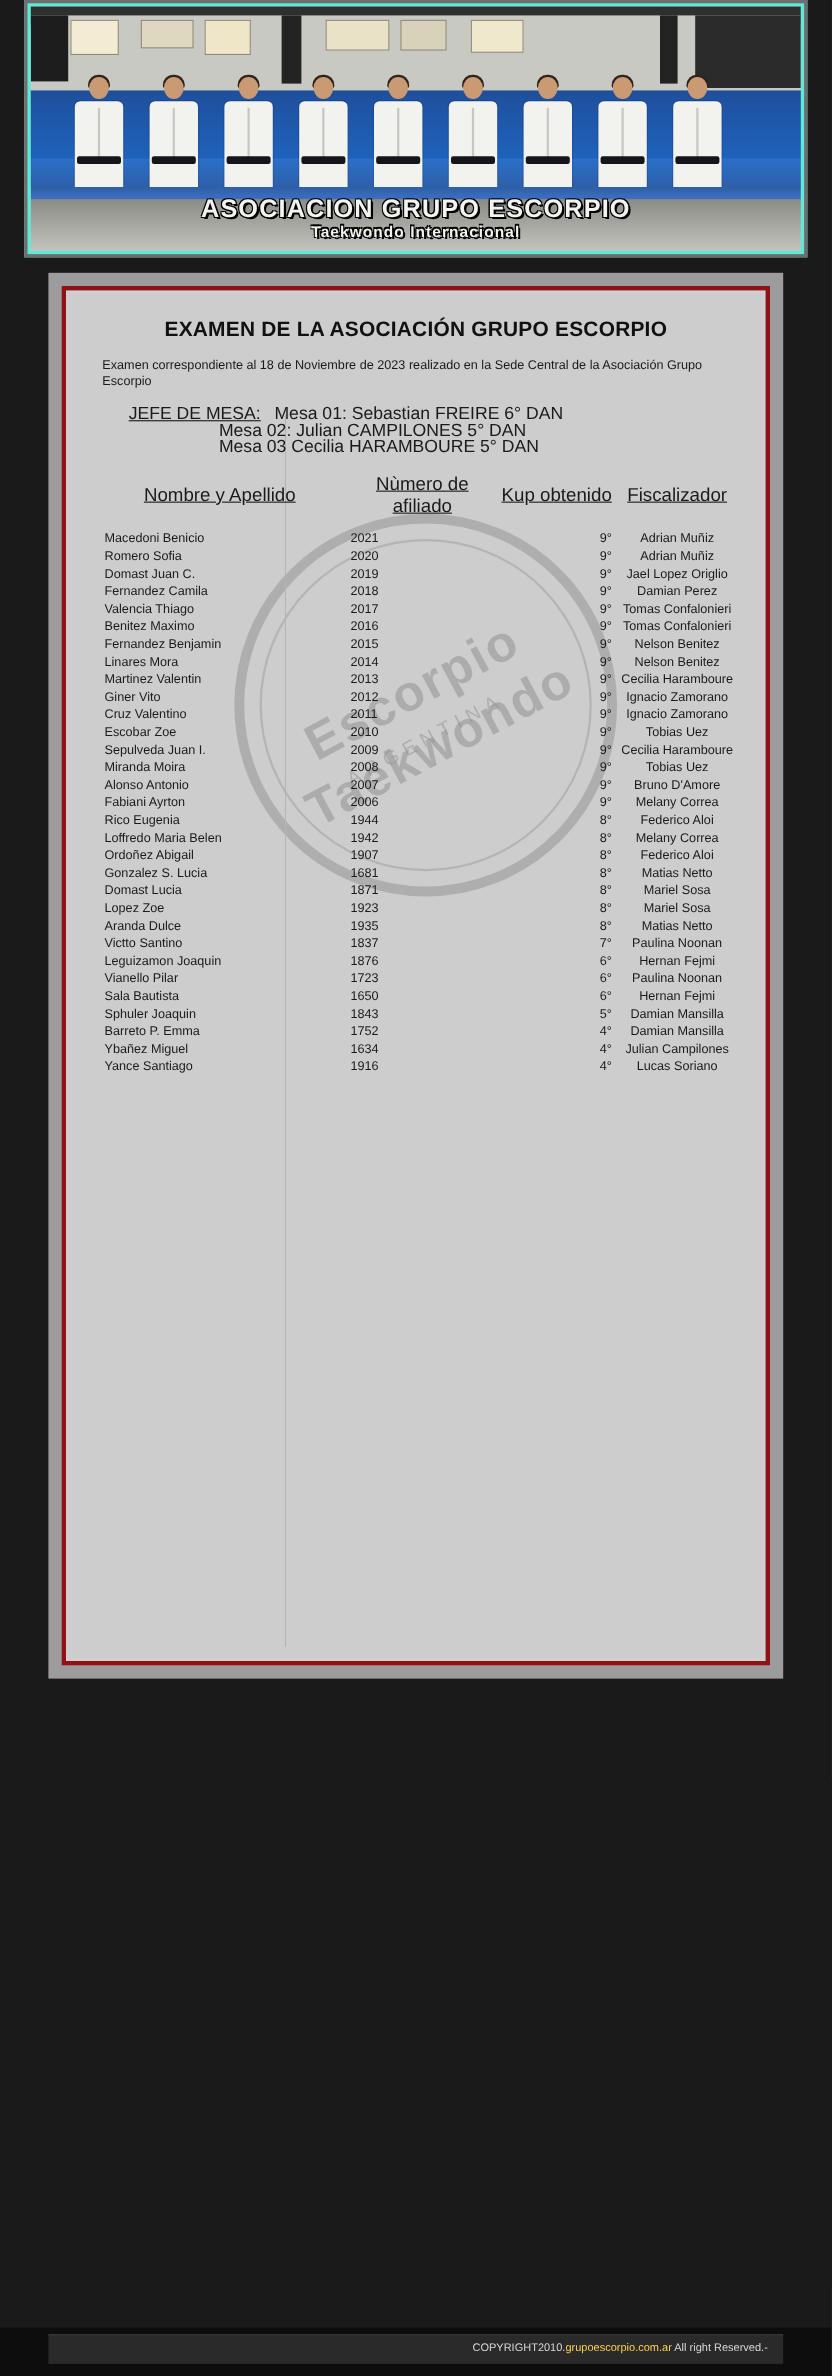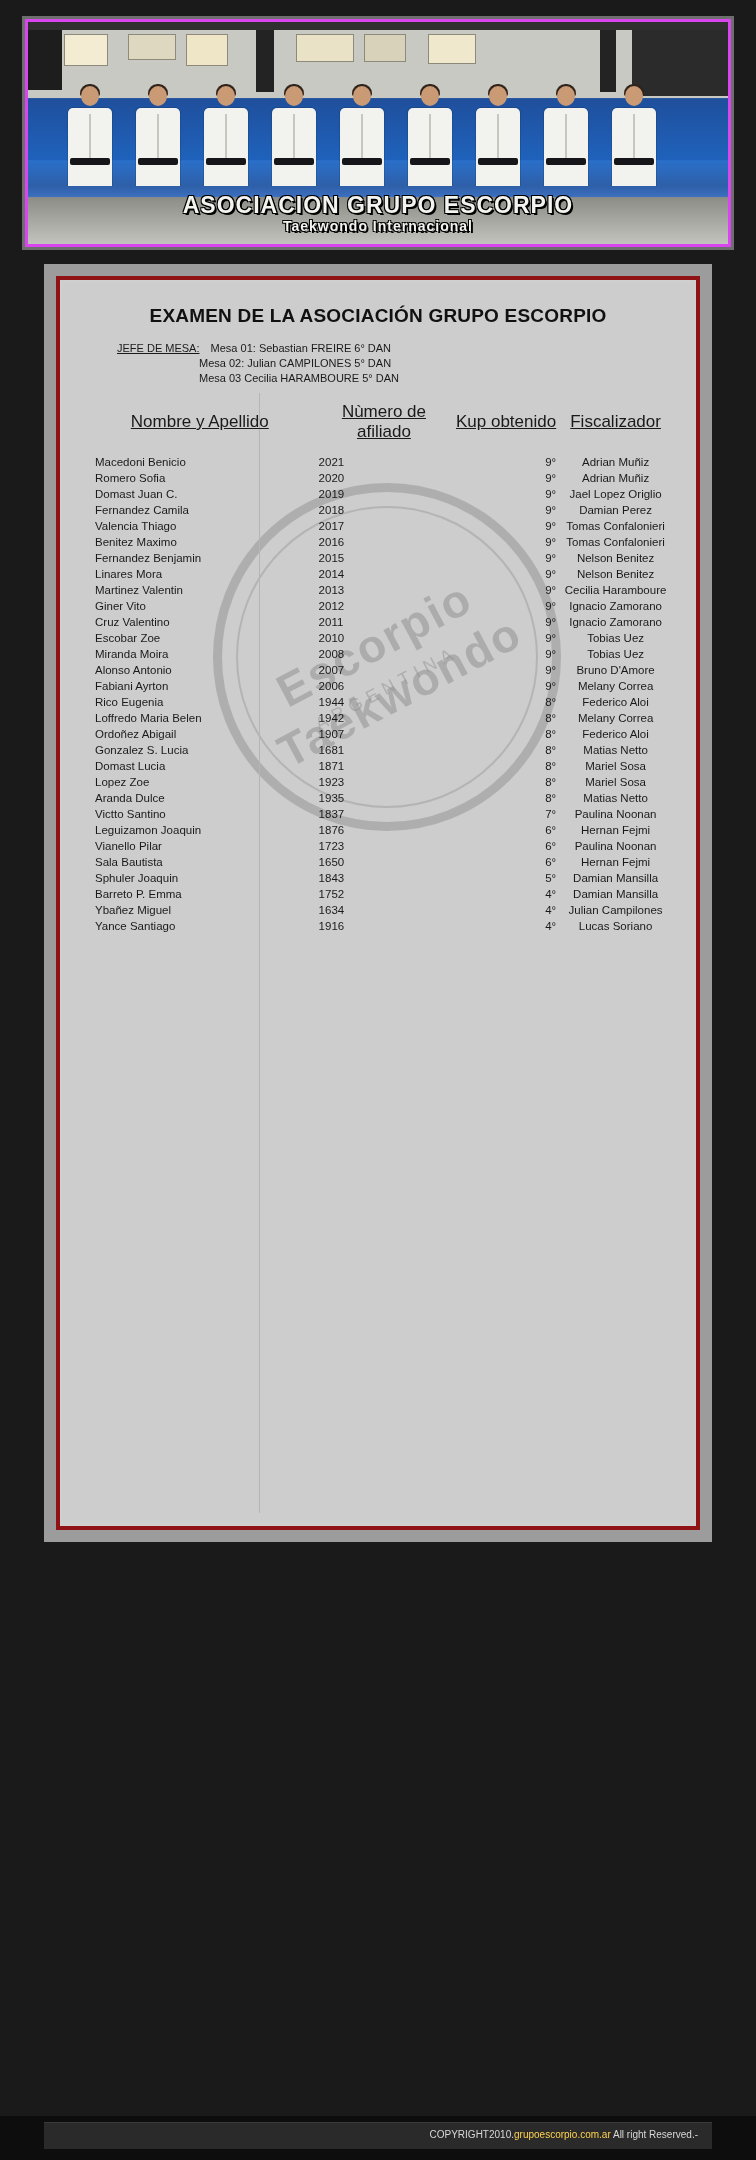--- a/index.html
+++ b/index.html
@@ -16,23 +16,23 @@
   .page {
     position: relative;
     width: 756px;
     min-height: 2160px;
     background: #1a1a1a;
     overflow: hidden;
   }
 
   
   .banner-wrap {
-    margin: 16px 22px 0 22px;
+    margin: 0 22px 0 22px;
     border: 3px solid #6e6e6e;
-    background: #d946ef;
+    background: #5eead4;
     padding: 3px;
     box-sizing: border-box;
   }
   .banner {
     position: relative;
     width: 100%;
     height: 222px;
     background: linear-gradient(#2d2d2d 0%, #3a3a3a 7%, #b9b9b4 8%, #cfcfc9 34%, #1f4f9c 34.5%, #1f62bb 62%, #2a6fc9 62.5%, #2e5fa8 74%, #9a9a96 74.5%, #c8c8c2 100%);
     overflow: hidden;
   }
@@ -218,21 +218,21 @@
     color: #111;
   }
   .intro {
     margin: 0 18px 14px 12px;
     font-size: 11.5px;
     line-height: 15px;
     color: #1a1a1a;
   }
   .mesa-block {
     margin: 0 0 16px 36px;
-    font-size: 11px;
+    font-size: 16px;
     line-height: 15px;
     color: #1a1a1a;
   }
   .mesa-block .jefe { text-decoration: underline; font-weight: normal; }
   .mesa-line { padding-left: 82px; }
 
   table.roster {
     width: 100%;
     border-collapse: collapse;
     font-size: 11.5px;
@@ -397,20 +397,21 @@
           <div class="wm-inner"></div>
           <div class="wm-text">Escorpio Taekwondo</div>
           <div class="wm-sub">ARGENTINA</div>
         </div>
 
         <div class="vline"></div>
 
         <div class="doc-content">
           <h1 class="doc-title">EXAMEN DE LA ASOCIACIÓN GRUPO ESCORPIO</h1>
 
+          <p class="intro">Examen correspondiente al 18  de  Noviembre  de 2023 realizado en la  Sede  Central de la Asociación Grupo Escorpio</p>
 
           <div class="mesa-block">
             <div>
               <span class="jefe">JEFE DE MESA:</span>
               <span style="margin-left:8px;">Mesa 01: Sebastian FREIRE  6° DAN</span>
             </div>
             <div class="mesa-line">Mesa 02: Julian CAMPILONES 5° DAN</div>
             <div class="mesa-line">Mesa 03 Cecilia HARAMBOURE 5° DAN</div>
           </div>
 
@@ -490,20 +491,26 @@
                   <td class="c-kup">9°</td>
                   <td class="c-fisc">Ignacio Zamorano</td>
                 </tr>
                 <tr>
                   <td class="c-name">Escobar Zoe</td>
                   <td class="c-num">2010</td>
                   <td class="c-kup">9°</td>
                   <td class="c-fisc">Tobias Uez</td>
                 </tr>
                 <tr>
+                  <td class="c-name">Sepulveda Juan I.</td>
+                  <td class="c-num">2009</td>
+                  <td class="c-kup">9°</td>
+                  <td class="c-fisc">Cecilia Haramboure</td>
+                </tr>
+                <tr>
                   <td class="c-name">Miranda Moira</td>
                   <td class="c-num">2008</td>
                   <td class="c-kup">9°</td>
                   <td class="c-fisc">Tobias Uez</td>
                 </tr>
                 <tr>
                   <td class="c-name">Alonso Antonio</td>
                   <td class="c-num">2007</td>
                   <td class="c-kup">9°</td>
                   <td class="c-fisc">Bruno D'Amore</td>

